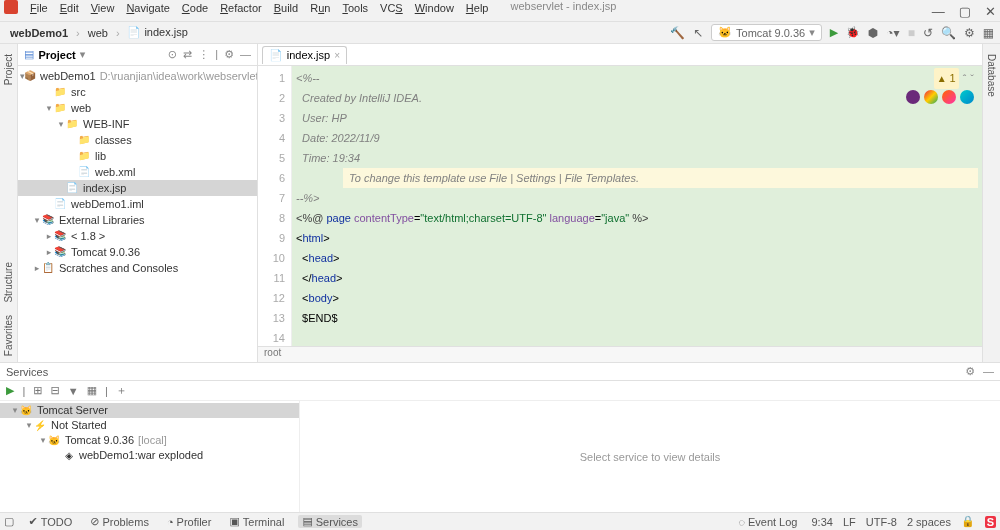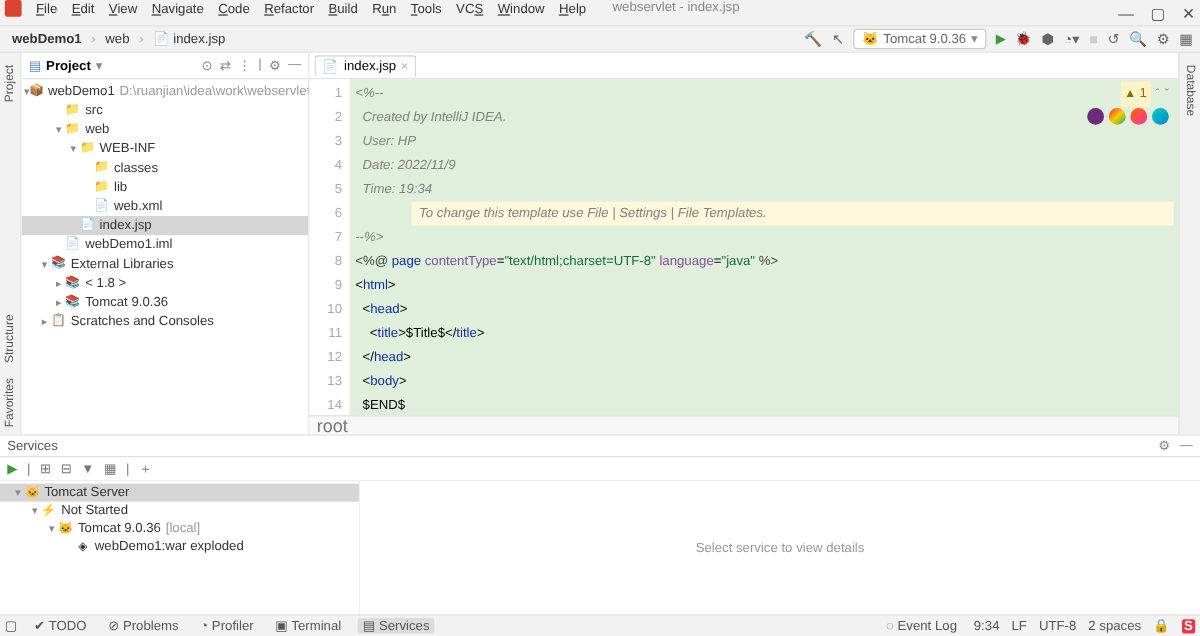--- a/index.html
+++ b/index.html
@@ -52,21 +52,21 @@
 .codebody .ovl { position: absolute; right: 8px; top: 2px; display: flex; align-items: center; gap: 4px; color: #888; font-family: "Segoe UI"; }
 .codebody .ovl .warn { background: #fef3c7; color: #8a6d00; padding: 0 3px; border-radius: 2px; font-size: 10px; }
 .codebody .browsers { position: absolute; right: 8px; top: 24px; display: flex; gap: 4px; }
 .codebody .browsers span { width: 14px; height: 14px; border-radius: 7px; display: inline-block; }
 .c-comment { color: #808080; font-style: italic; }
 .c-delim { color: #404040; }
 .c-kw { color: #1030a0; }
 .c-attr { color: #8250a0; text-align: center; }
 .c-str { color: #107030; }
 .c-tag { color: #1030a0; }
-.editor .crumbbar { height: 16px; border-top: 1px solid #e0e0e0; padding: 0 6px; color: #777; font-size: 15px; background: #f7f7f7; }
+.editor .crumbbar { height: 16px; border-top: 1px solid #e0e0e0; padding: 0 6px; color: #777; font-size: 10px; background: #f7f7f7; }
 .services { height: 150px; background: #fff; border-top: 1px solid #e0e0e0; display: flex; flex-direction: column; }
 .services .shead { height: 18px; display: flex; align-items: center; justify-content: space-between; padding: 0 6px; border-bottom: 1px solid #e0e0e0; color: #555; }
 .services .shead .icos { display: flex; gap: 8px; color: #888; }
 .services .stoolbar { height: 20px; display: flex; align-items: center; padding: 0 6px; gap: 8px; color: #777; border-bottom: 1px solid #eee; }
 .services .stoolbar .play { color: #3c9a3c; }
 .services .sbody { flex: 1; display: flex; }
 .services .stree { width: 300px; border-right: 1px solid #eee; padding: 2px 0; line-height: 15px; }
 .services .sdetail { flex: 1; display: flex; align-items: center; justify-content: center; color: #999; text-align: right; }
 .statusbar { height: 18px; background: #f2f2f2; border-top: 1px solid #e0e0e0; display: flex; align-items: center; justify-content: space-between; padding: 0 4px; color: #555; font-size: 10px; }
 .statusbar .left, .statusbar .right { display: flex; align-items: center; gap: 10px; }
@@ -275,21 +275,20 @@
       <div class="ln"><span class="c-comment">&lt;%--</span></div>
           <div class="ln"><span class="c-comment">  Created by IntelliJ IDEA.</span></div>
           <div class="ln"><span class="c-comment">  User: HP</span></div>
           <div class="ln"><span class="c-comment">  Date: 2022/11/9</span></div>
           <div class="ln"><span class="c-comment">  Time: 19:34</span></div>
           <div class="ln cursor"><span class="c-comment">  To change this template use File | Settings | File Templates.</span></div>
           <div class="ln"><span class="c-comment">--%&gt;</span></div>
           <div class="ln"><span class="c-delim">&lt;%@ </span><span class="c-kw">page </span><span class="c-attr">contentType</span>=<span class="c-str">"text/html;charset=UTF-8"</span> <span class="c-attr">language</span>=<span class="c-str">"java"</span><span class="c-delim"> %&gt;</span></div>
           <div class="ln">&lt;<span class="c-tag">html</span>&gt;</div>
           <div class="ln">  &lt;<span class="c-tag">head</span>&gt;</div>
-          <div class="ln">    &lt;<span class="c-tag">title</span>&gt;$Title$&lt;/<span class="c-tag">title</span>&gt;</div>
           <div class="ln">  &lt;/<span class="c-tag">head</span>&gt;</div>
           <div class="ln">  &lt;<span class="c-tag">body</span>&gt;</div>
           <div class="ln">  $END$</div>
         </div>
     </div>
     <div class="crumbbar">root</div>
   </div>
 
   <div class="right-gutter">
     <div class="vt">Database</div>

